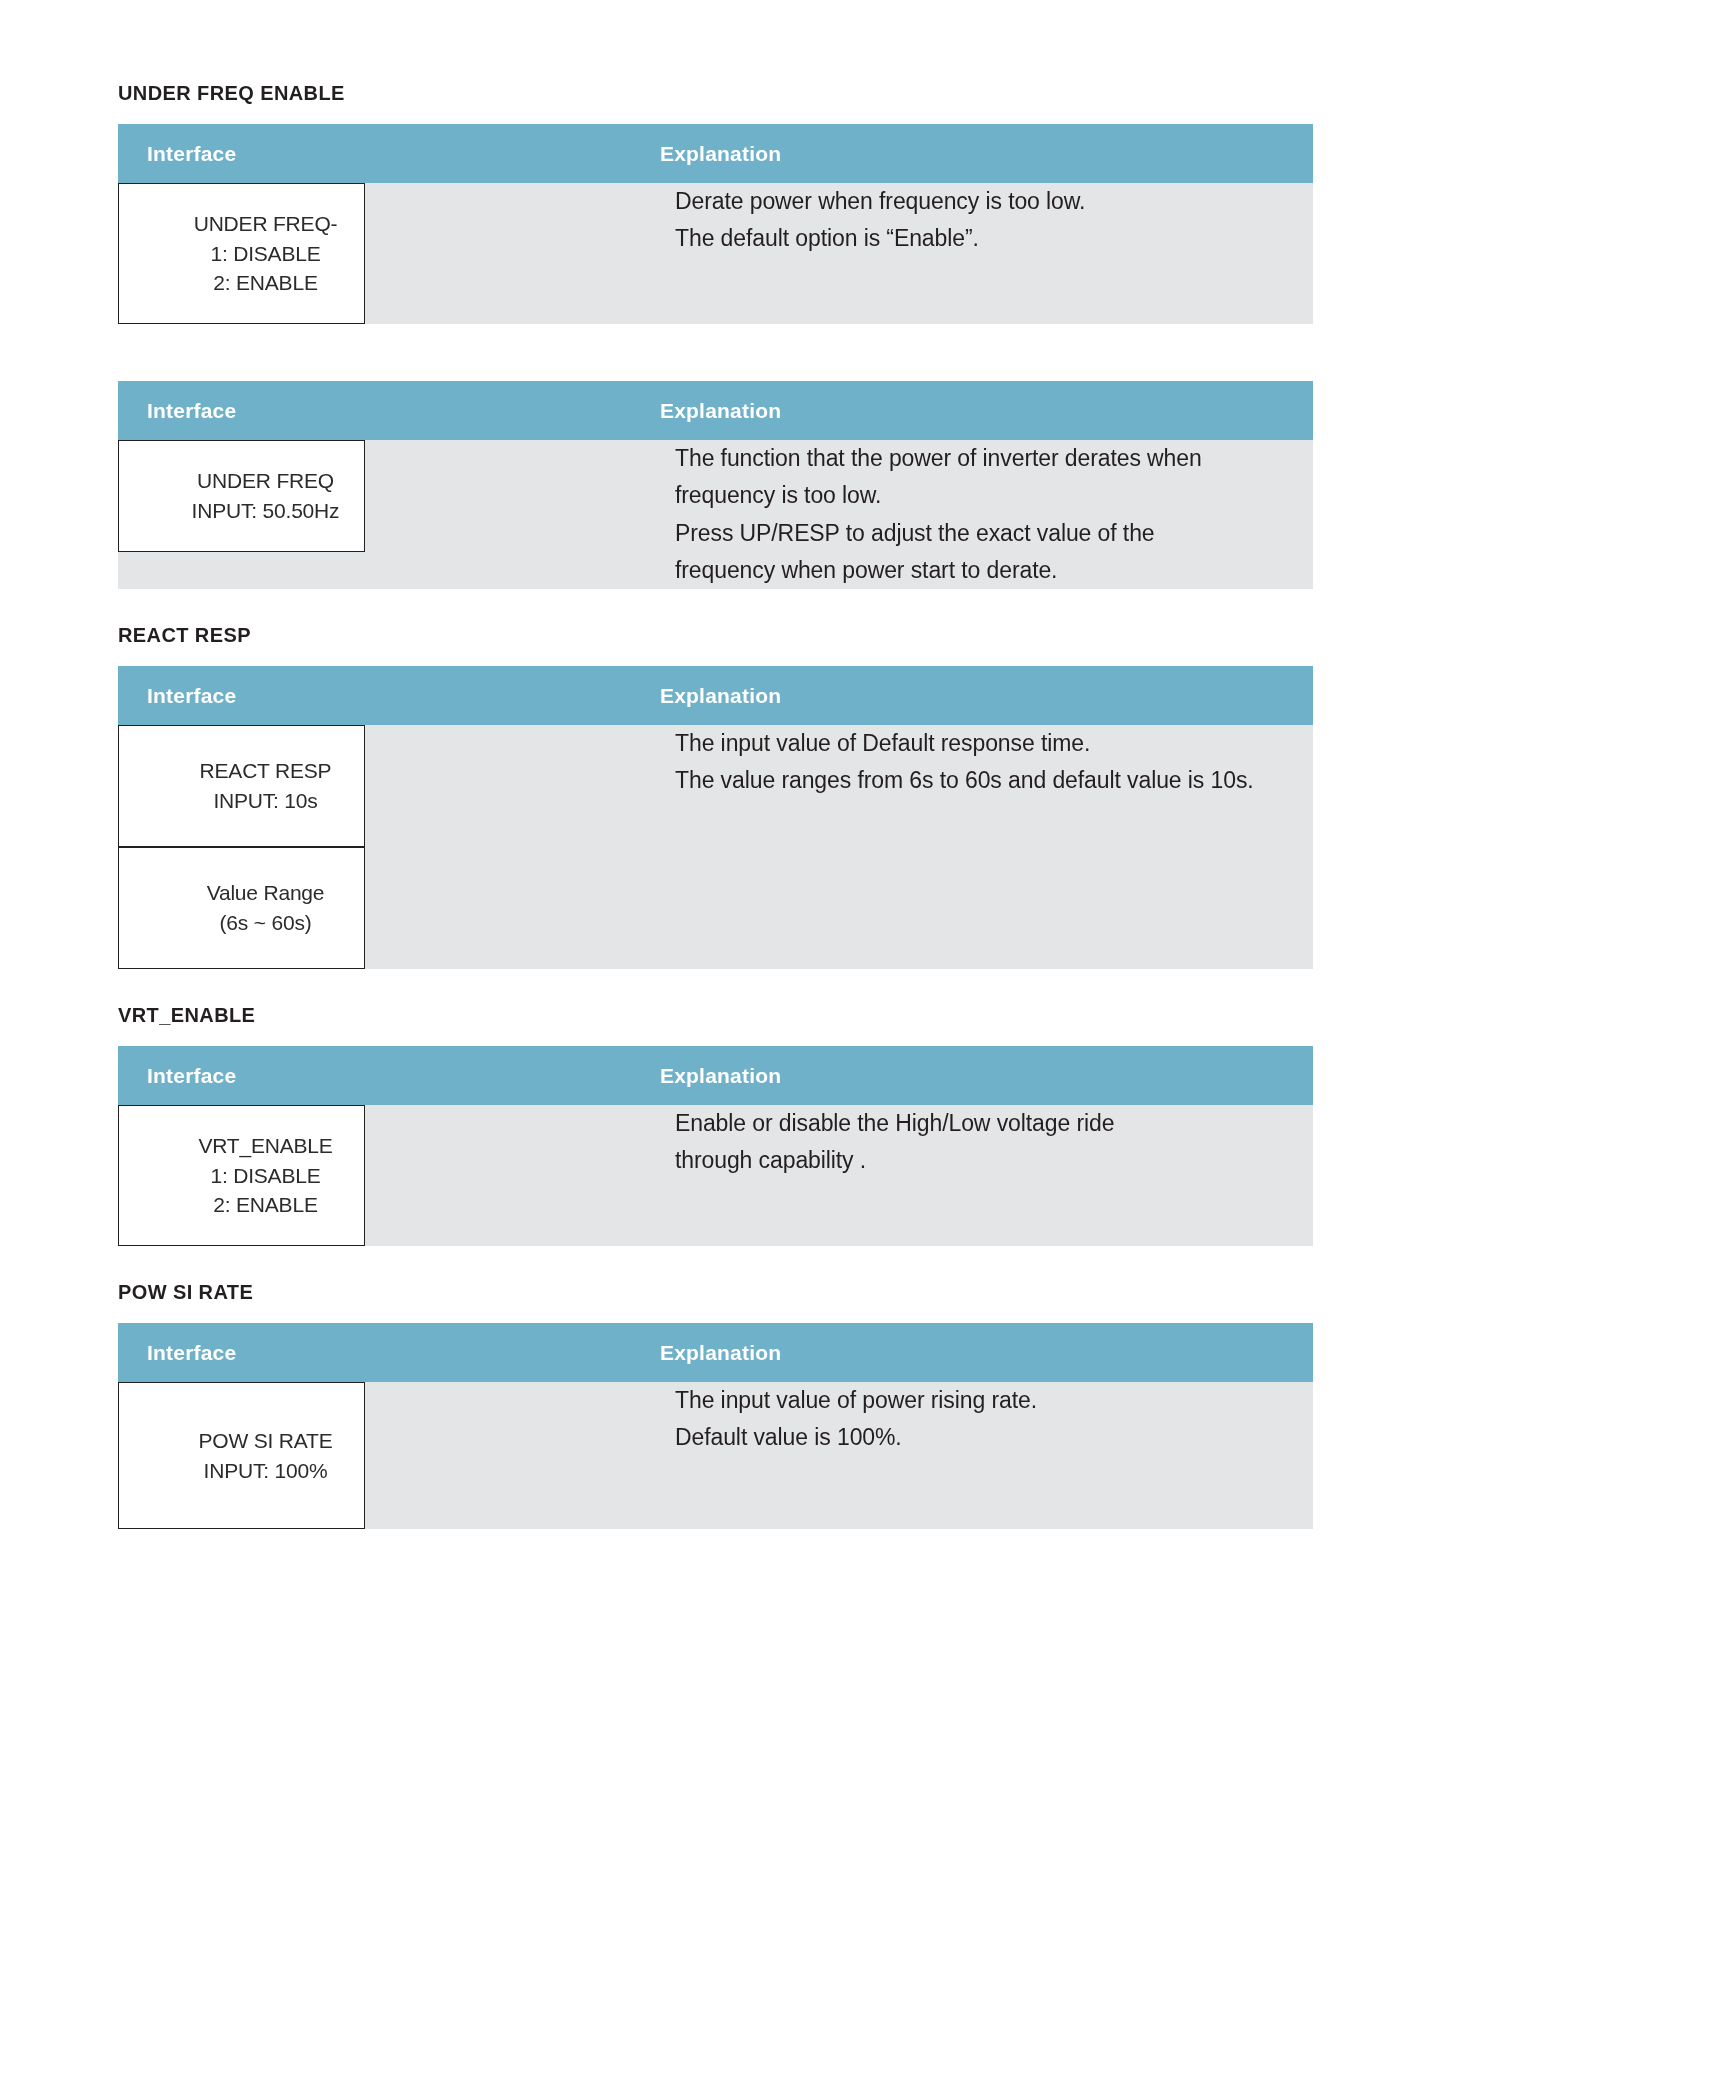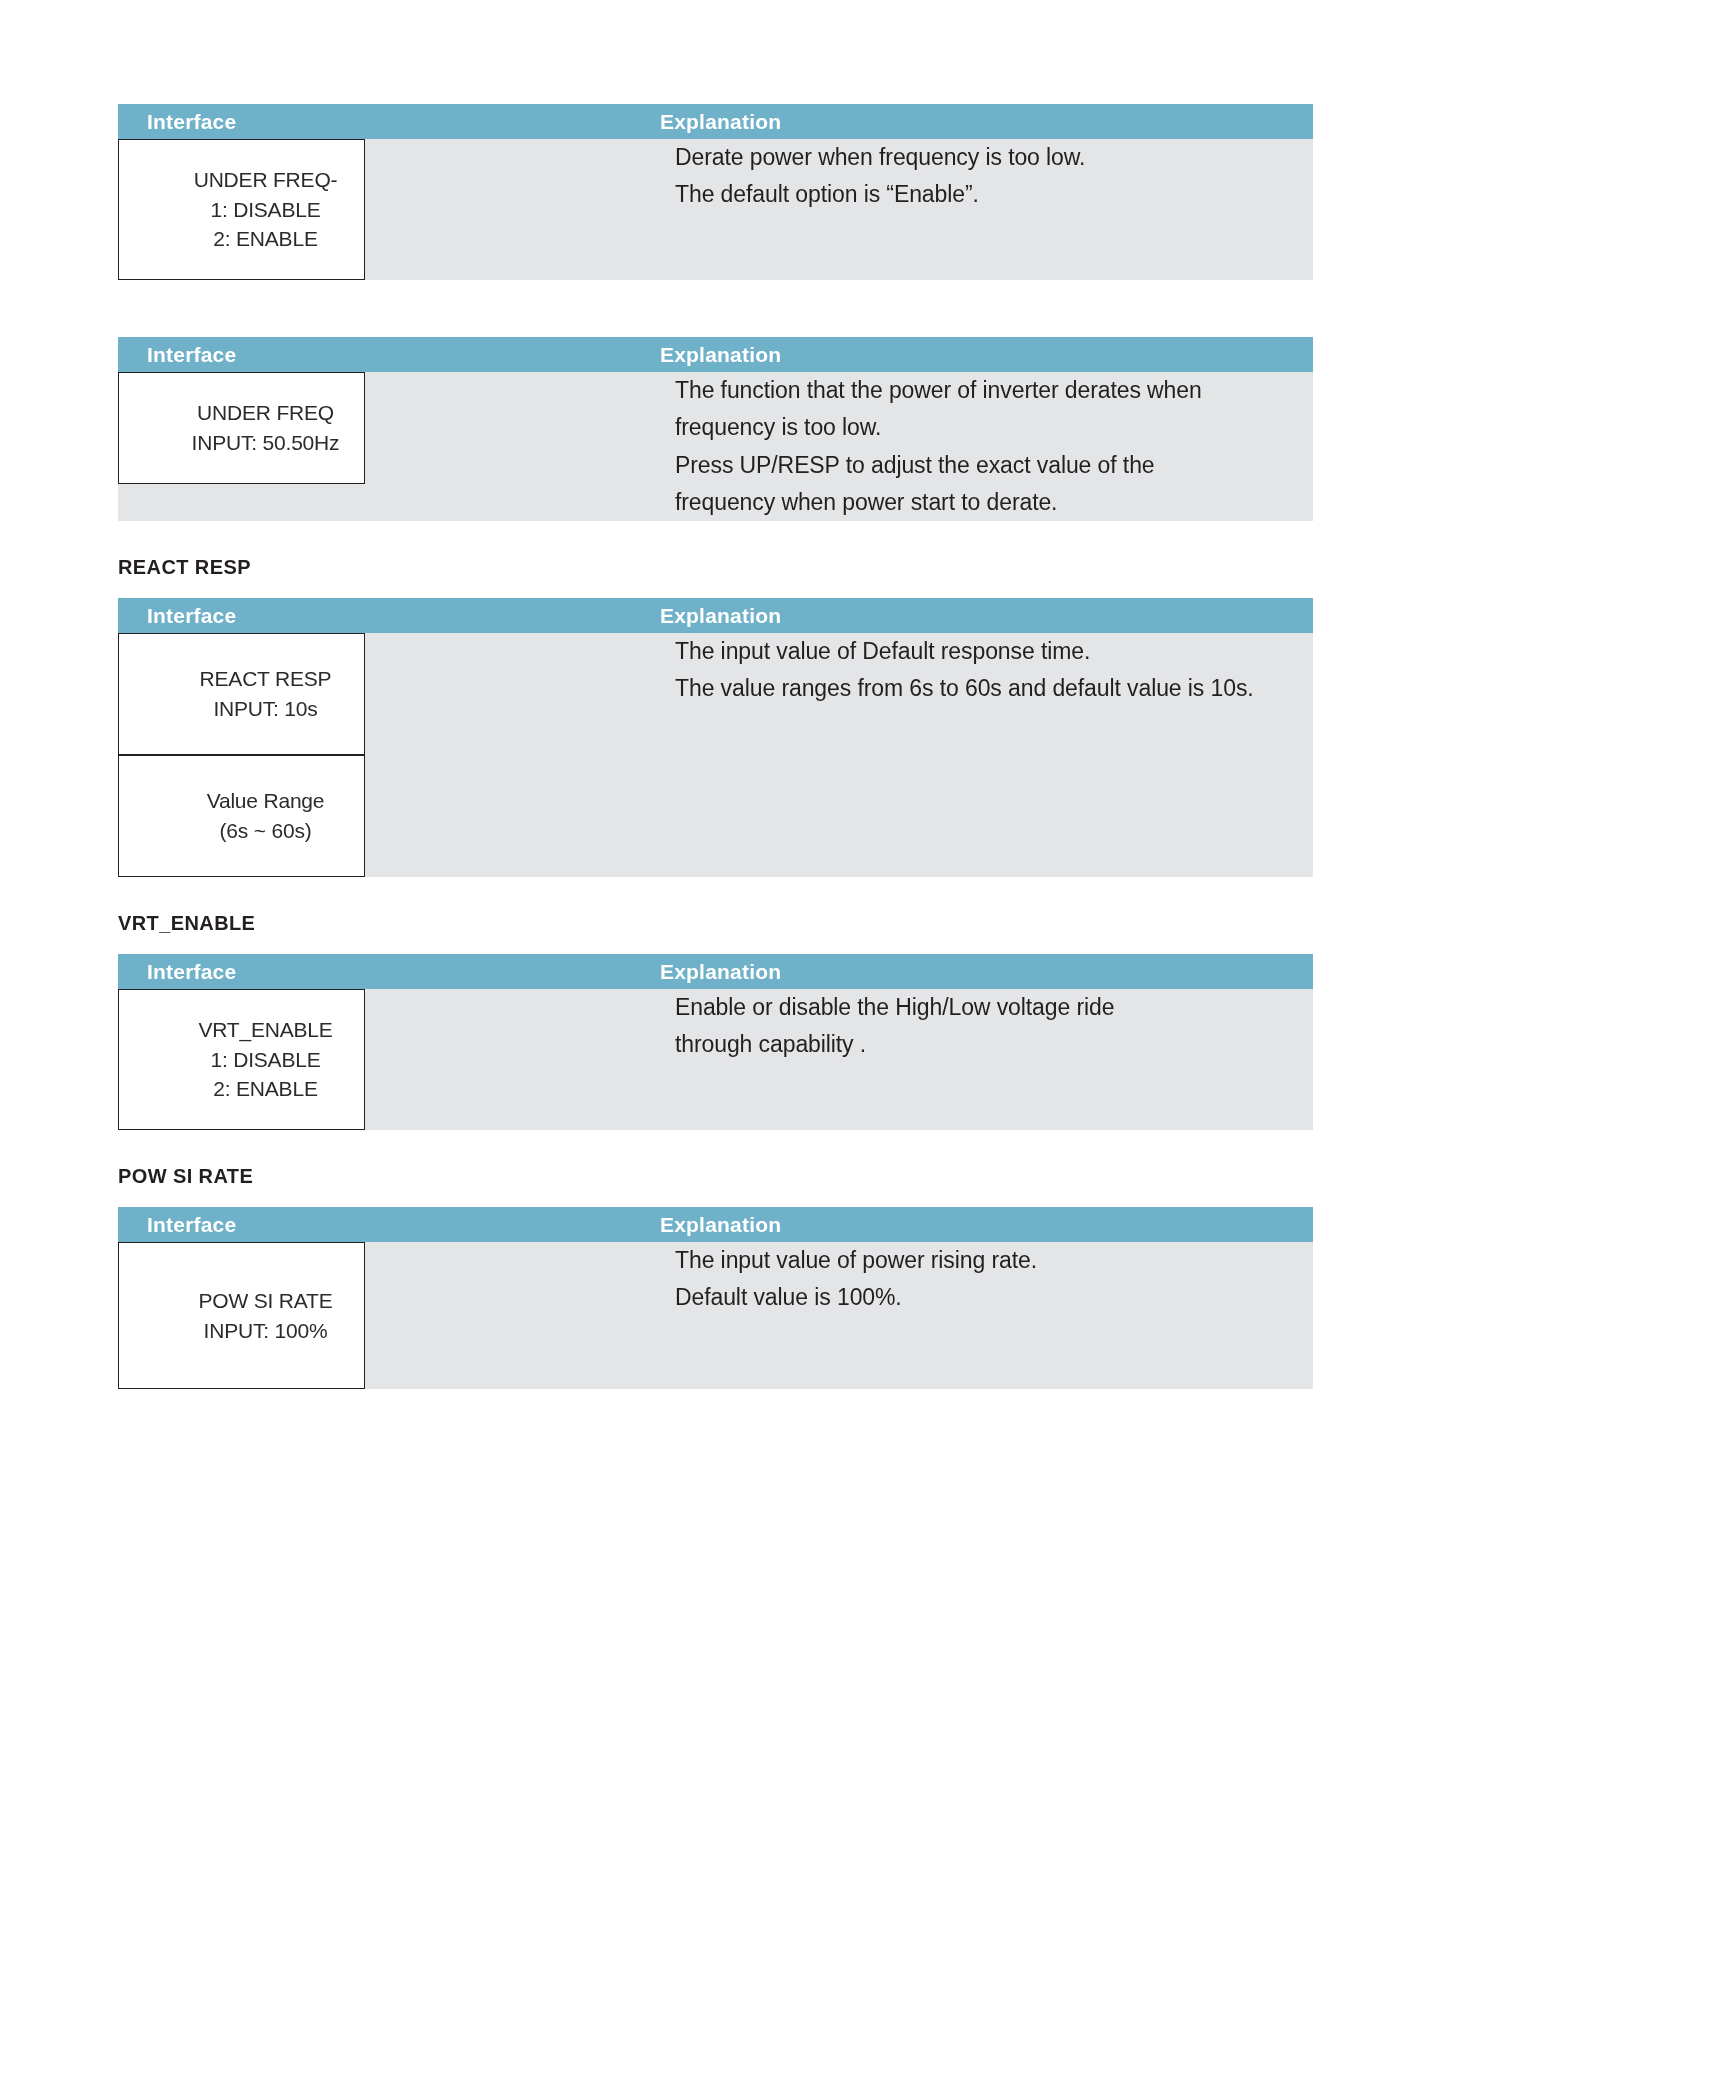--- a/index.html
+++ b/index.html
@@ -52,21 +52,21 @@
   .spec-table .th-explanation { width: 653px; }
 
   .spec-table thead th {
     background: #6fb1c9;
     color: #ffffff;
     text-align: left;
     font-family: "Liberation Sans", sans-serif;
     font-weight: bold;
     font-size: 21px;
     letter-spacing: 0.2px;
-    height: 35px;
+    height: 59px;
     padding: 0 0 0 29px;
     vertical-align: middle;
     border: none;
   }
   .spec-table tbody td {
     background: #e4e5e6;
     vertical-align: top;
     border: none;
     padding: 0;
   }
@@ -111,20 +111,21 @@
   .gap-title { height: 21px; }
   .gap-block { height: 36px; }
 </style>
 </head>
 <body>
 
 <div class="page">
   <div class="content">
 
     <div class="gap-title" style="height:83px"></div>
+    <h2 class="section-title">UNDER FREQ ENABLE</h2>
     <div class="gap-title"></div>
 
     <table class="spec-table">
       <thead>
         <tr>
           <th class="th-interface">Interface</th>
           <th class="th-explanation">Explanation</th>
         </tr>
       </thead>
       <tbody>

